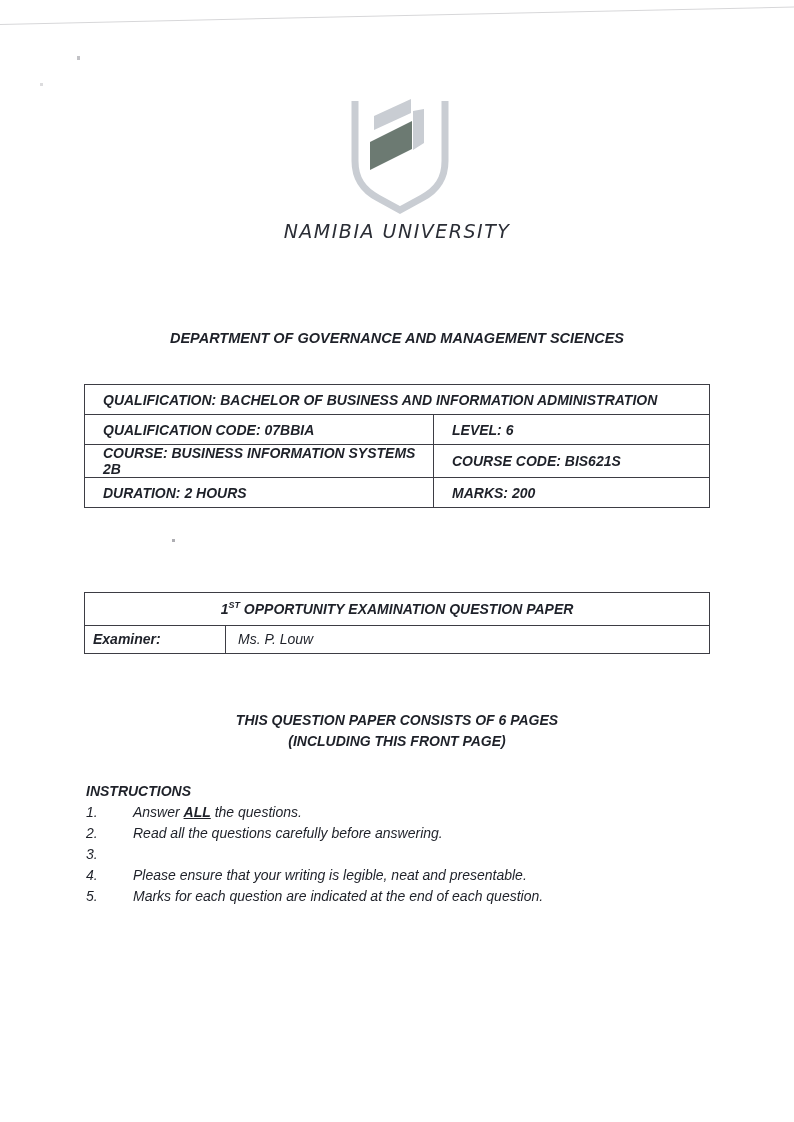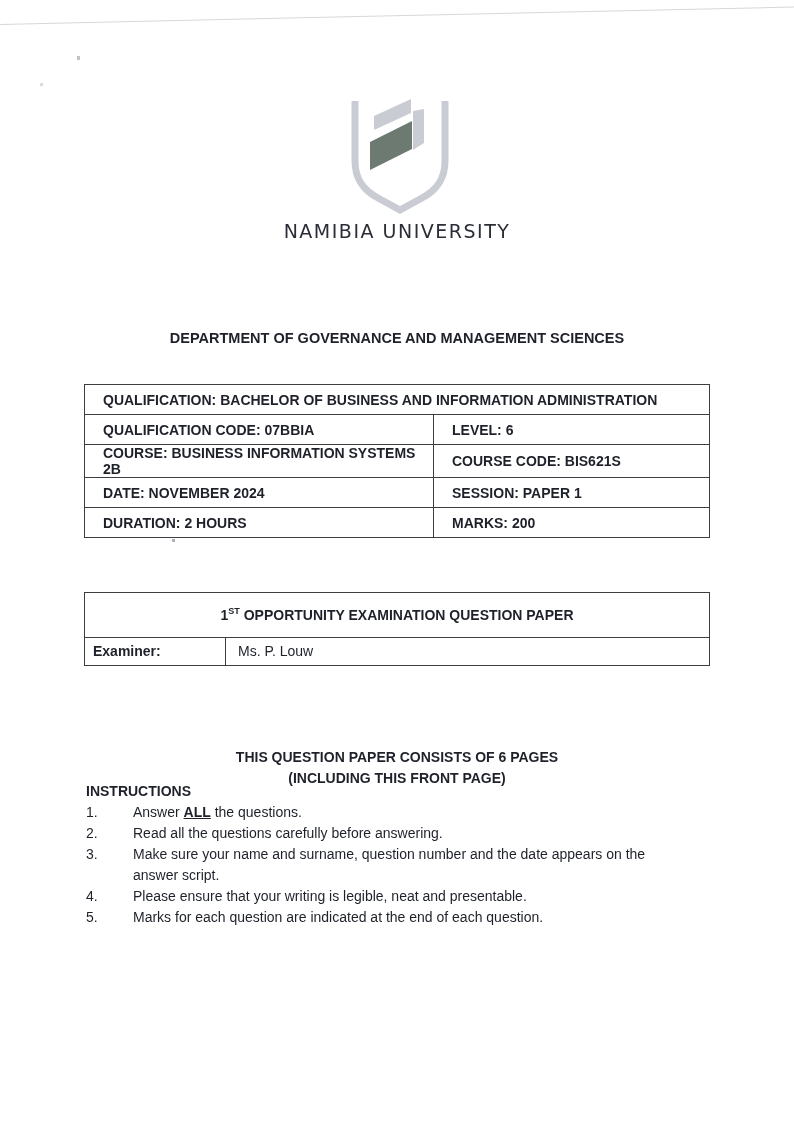--- a/index.html
+++ b/index.html
@@ -3,20 +3,21 @@
 <meta charset="utf-8">
 <style>
   html,body{margin:0;padding:0;background:#ffffff;}
   .page{
     position:relative;
     width:794px;height:1122px;
     background:#ffffff;
     overflow:hidden;
     font-family:"Liberation Sans", sans-serif;
     color:#1e2129;
+    font-style:italic;
   }
   
   .scan-line{
     position:absolute;left:-4px;top:24px;width:810px;height:1px;
     background:#d7d7d9;transform:rotate(-1.25deg);transform-origin:left center;
   }
   .speck{position:absolute;background:#9a9aa0;opacity:.6;}
   .speck.s1{left:77px;top:56px;width:3px;height:4px;}
   .speck.s2{left:40px;top:83px;width:3px;height:3px;opacity:.35;}
   .speck.s3{left:172px;top:539px;width:3px;height:3px;opacity:.8;}
@@ -37,26 +38,26 @@
   .center-bold{position:absolute;left:0;right:0;text-align:center;font-weight:bold;font-size:14.5px;}
   .faculty{top:299px;}
   .department{top:330px;}
 
   table{border-collapse:collapse;table-layout:fixed;}
   td{border:1.5px solid #3d3d44;vertical-align:middle;padding:0 0 0 8px;font-size:14px;}
   .course-table{position:absolute;left:84px;top:384px;width:625px;}
   .course-table td{height:29px;font-weight:bold;padding-left:18px;}
   .exam-table{position:absolute;left:84px;top:592px;width:625px;}
   .exam-table td{height:27.5px;}
-  .exam-table .tbl-title{font-weight:bold;text-align:center;padding:8px;}
+  .exam-table .tbl-title{font-weight:bold;text-align:center;padding:2px;}
   .exam-table .lbl{font-weight:bold;}
   .exam-table .val{padding-left:12px;}
   sup{font-size:9px;}
 
-  .notice{position:absolute;left:0;right:0;top:710px;text-align:center;font-weight:bold;font-size:14px;line-height:21px;margin-top:37px;}
+  .notice{position:absolute;left:0;right:0;top:710px;text-align:center;font-weight:bold;font-size:14px;line-height:21px;}
 
   .instructions{position:absolute;left:86px;top:781px;width:640px;font-size:14px;line-height:21px;}
   .ins-heading{font-weight:bold;}
   .ins-item{display:flex;}
   .ins-num{width:47px;flex:0 0 47px;}
   .ins-text{max-width:540px;}
   .emph{font-weight:bold;text-decoration:underline;margin-top:36px;}
 </style>
 </head>
 <body>
@@ -92,24 +93,20 @@
     </tr>
     <tr>
       <td>QUALIFICATION CODE: 07BBIA</td>
       <td>LEVEL: 6</td>
     </tr>
     <tr>
       <td>COURSE: BUSINESS INFORMATION SYSTEMS 2B</td>
       <td>COURSE CODE: BIS621S</td>
     </tr>
     <tr>
-      <td>DATE: NOVEMBER 2024</td>
-      <td>SESSION: PAPER 1</td>
-    </tr>
-    <tr>
       <td>DURATION: 2 HOURS</td>
       <td>MARKS: 200</td>
     </tr>
   </tbody>
     </table>
 
   <table class="exam-table">
     <colgroup>
         <col style="width:141px">
         <col style="width:484px">
@@ -135,21 +132,20 @@
     <div class="ins-item">
       <span class="ins-num">1.</span>
       <span class="ins-text"><span>Answer </span><span class="emph">ALL</span><span> the questions.</span></span>
     </div>
     <div class="ins-item">
       <span class="ins-num">2.</span>
       <span class="ins-text">Read all the questions carefully before answering.</span>
     </div>
     <div class="ins-item">
       <span class="ins-num">3.</span>
-      <span class="ins-text">Make sure your name and surname, question number and the date appears on the answer script.</span>
     </div>
     <div class="ins-item">
       <span class="ins-num">4.</span>
       <span class="ins-text">Please ensure that your writing is legible, neat and presentable.</span>
     </div>
     <div class="ins-item">
       <span class="ins-num">5.</span>
       <span class="ins-text">Marks for each question are indicated at the end of each question.</span>
     </div>
   </div>

